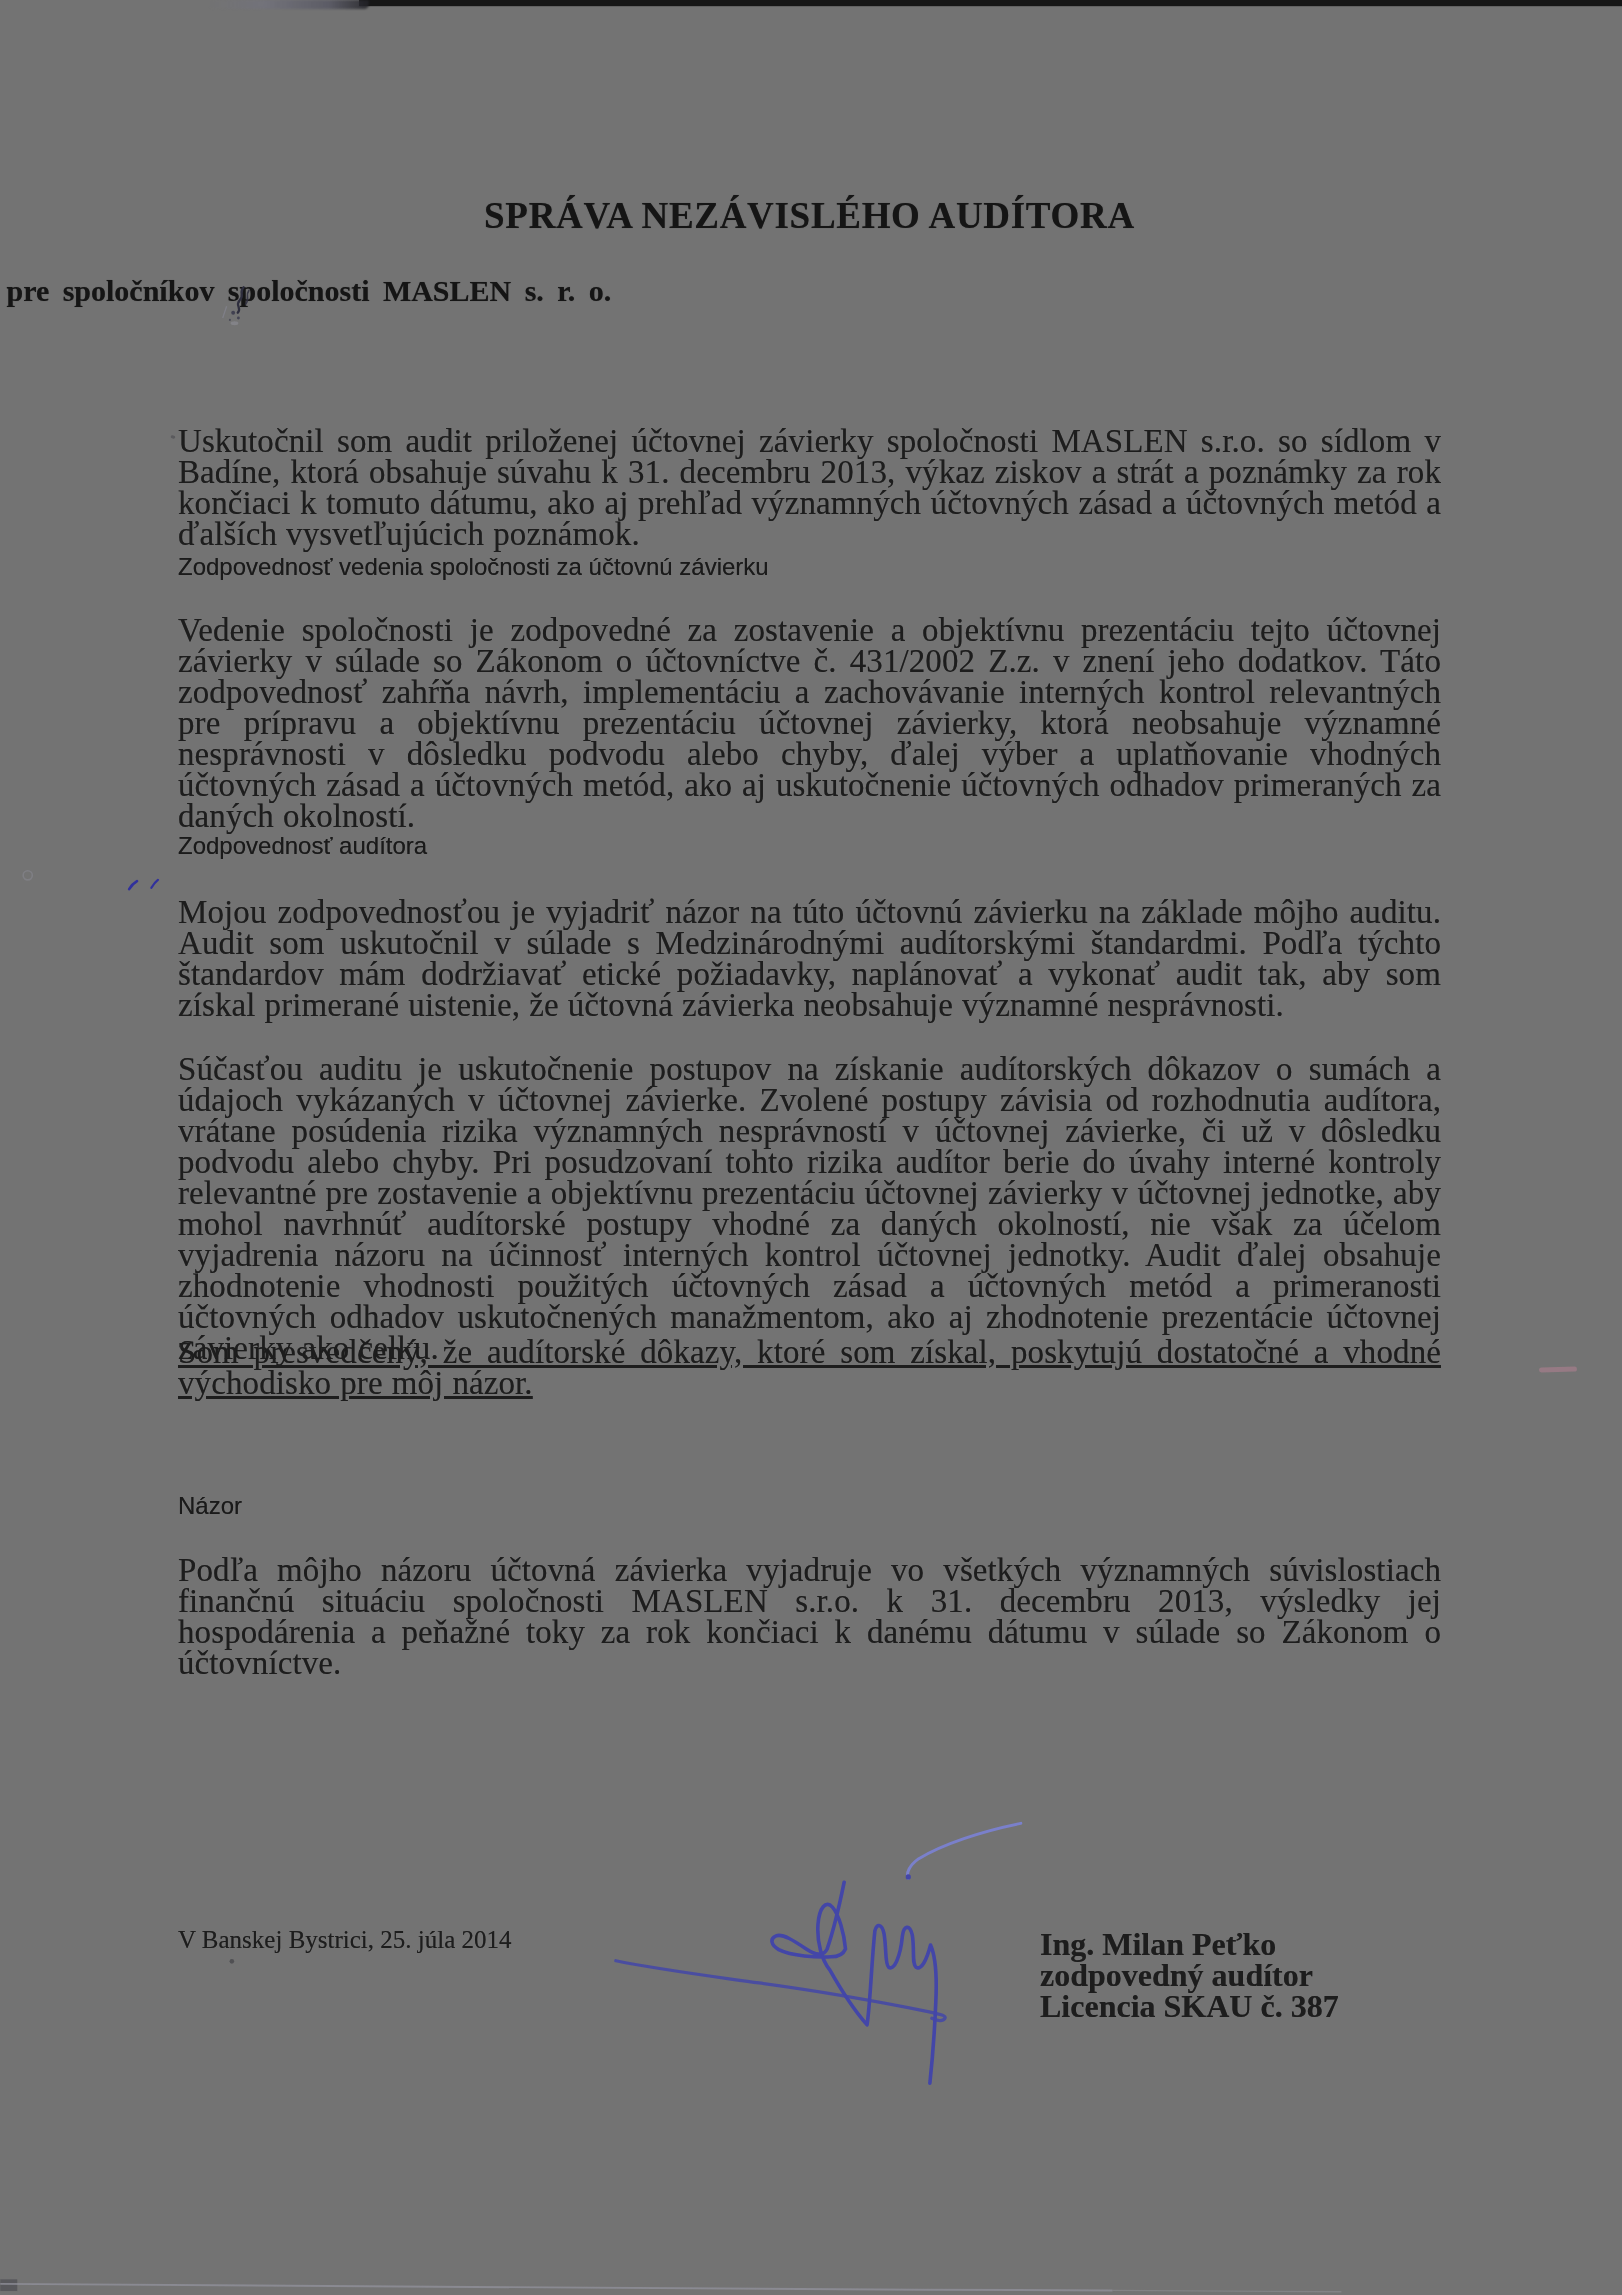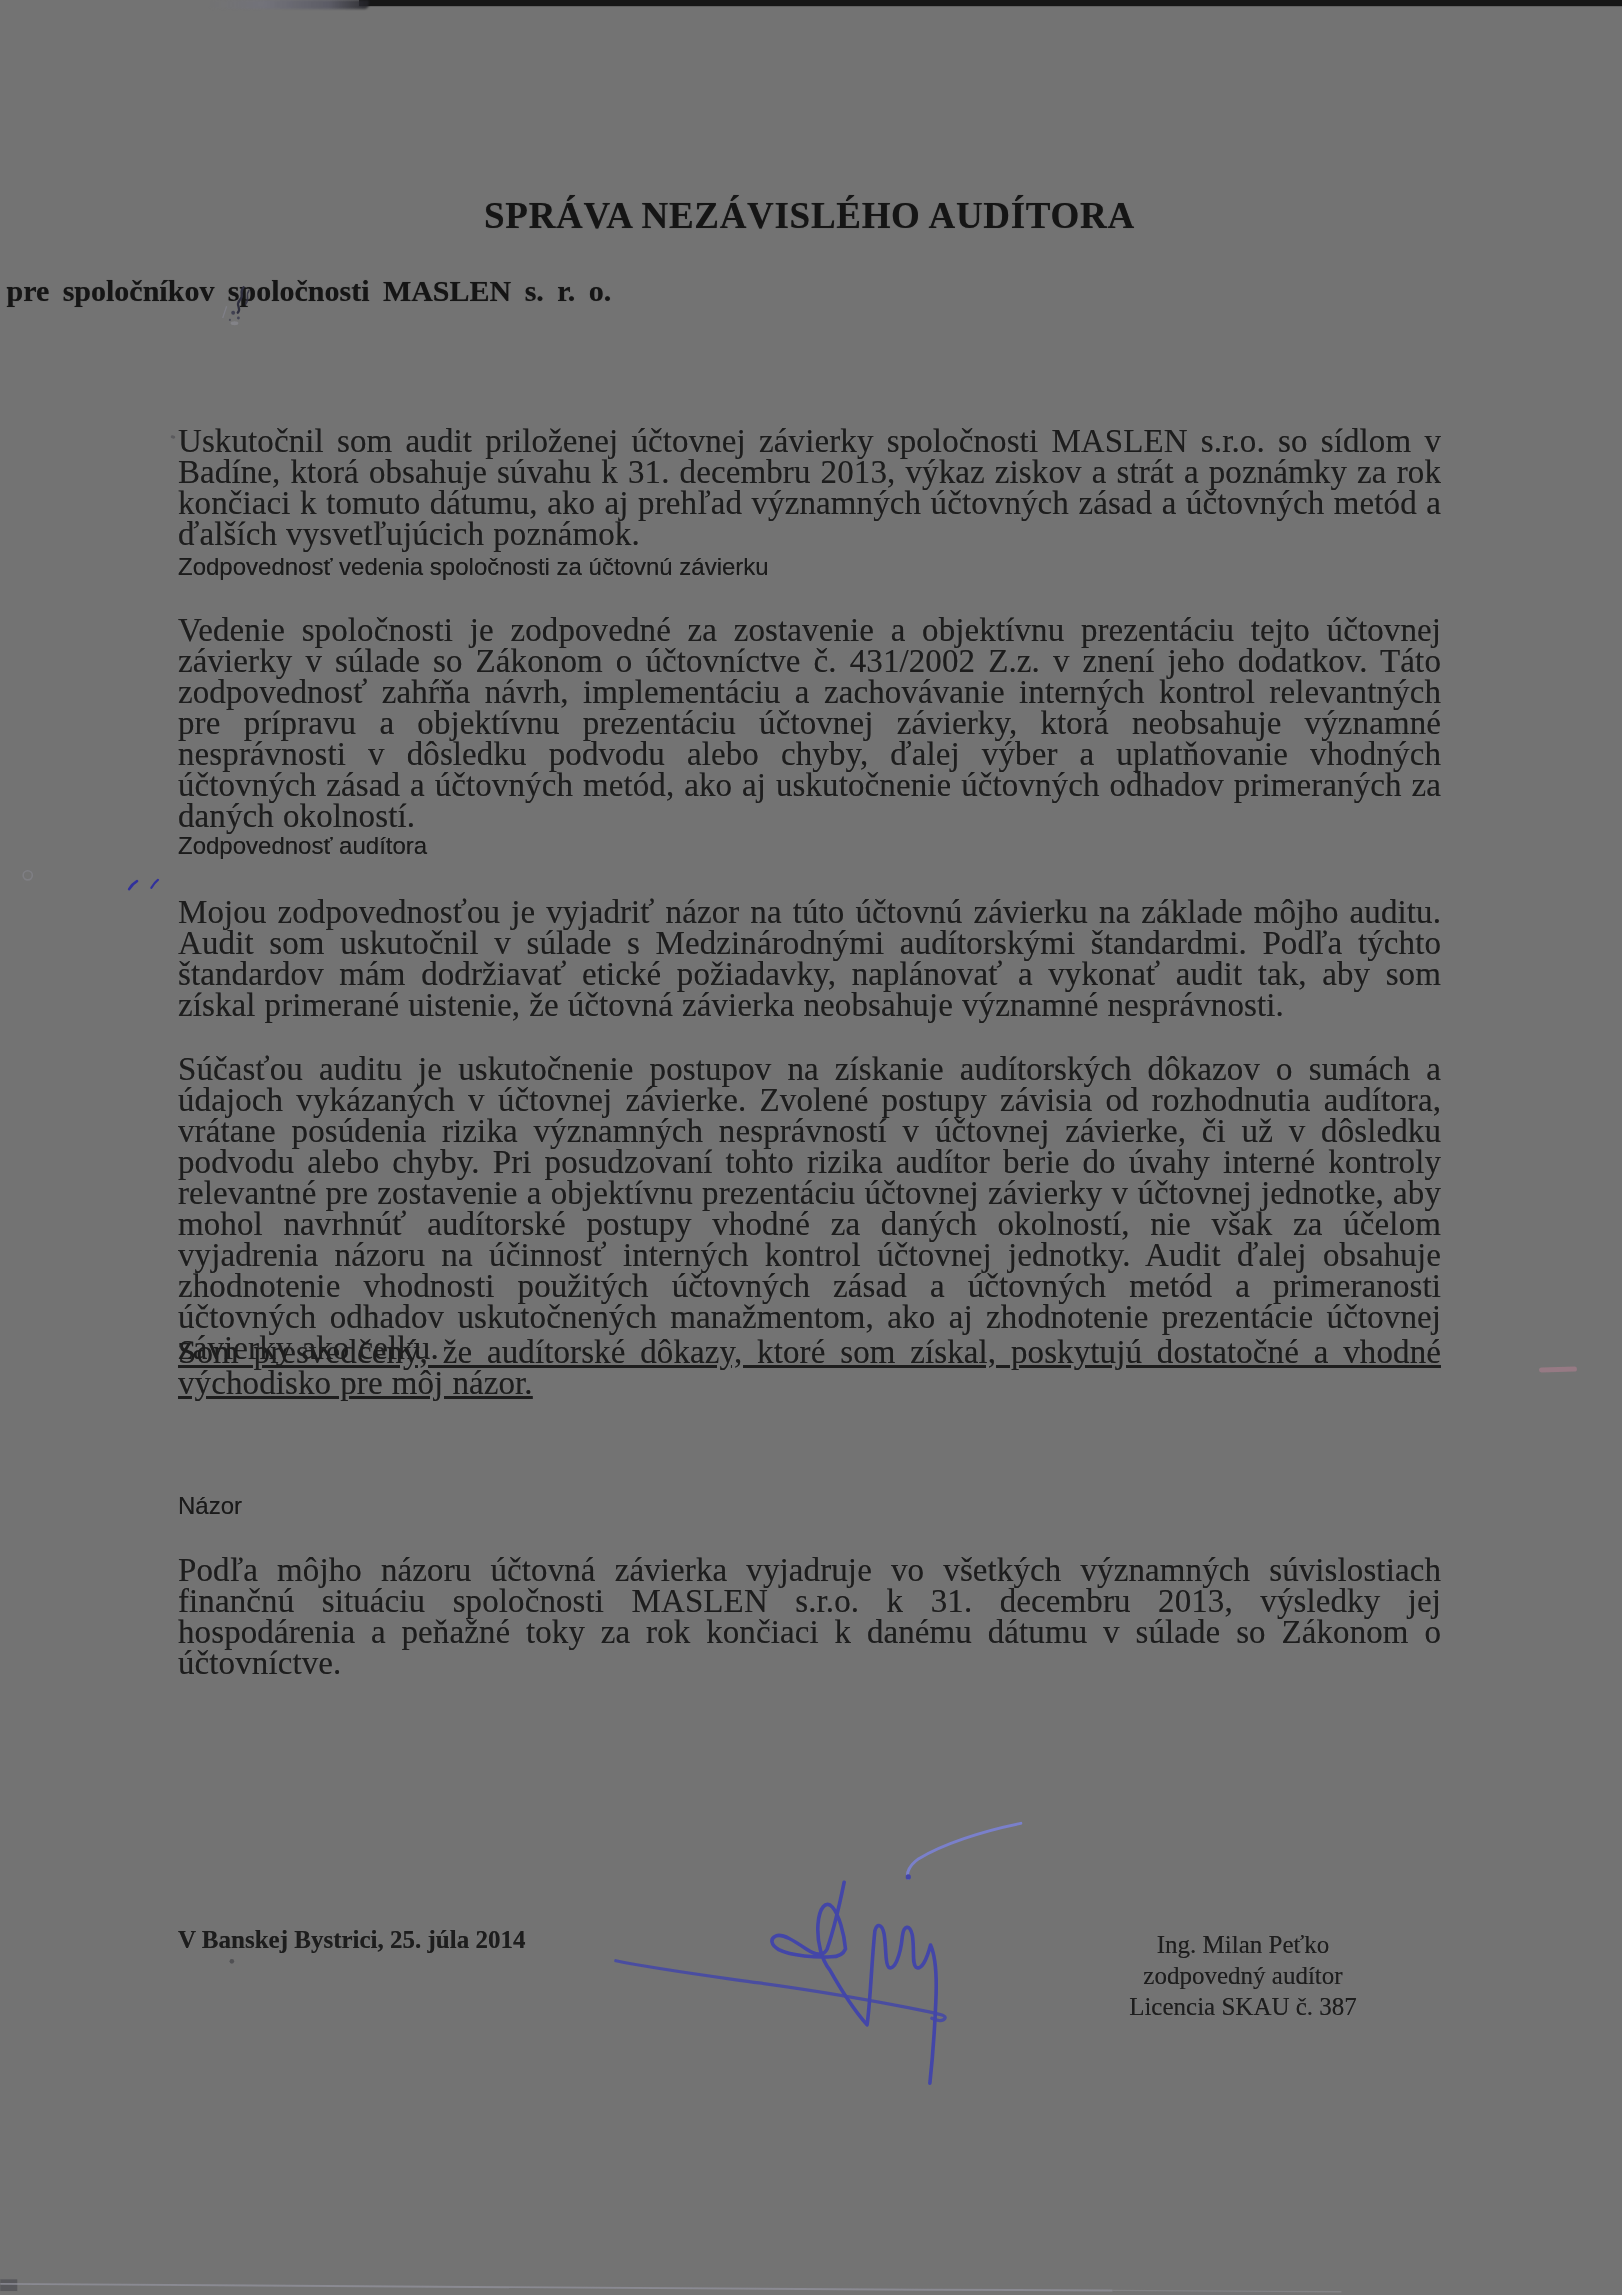--- a/index.html
+++ b/index.html
@@ -66,27 +66,26 @@
     text-align:left;
   }
   #h-mgmt{top:552px;}
   #h-auditor{top:831px;}
   #h-opinion{top:1491px;}
   
   .place-date{
     position:absolute;left:178px;top:1924px;
     font-size:25px;line-height:31px;
     text-shadow:0 0 0.4px rgba(25,25,25,.5);
-    font-weight:bold;
   }
   .signer-block{
     position:absolute;left:1040px;top:1929px;width:406px;
-    font-size:25px;line-height:31px;
-    text-align:center;
+    font-size:32px;line-height:31px;
     text-shadow:0 0 0.4px rgba(25,25,25,.5);
+    font-weight:bold;
   }
   .signature-svg{position:absolute;left:589px;top:1793px;}
   .artifacts-svg{position:absolute;left:0;top:0;pointer-events:none;}
 </style>
 </head>
 <body>
 
 <div class="page">
 
   <div class="scan-strip"></div>

